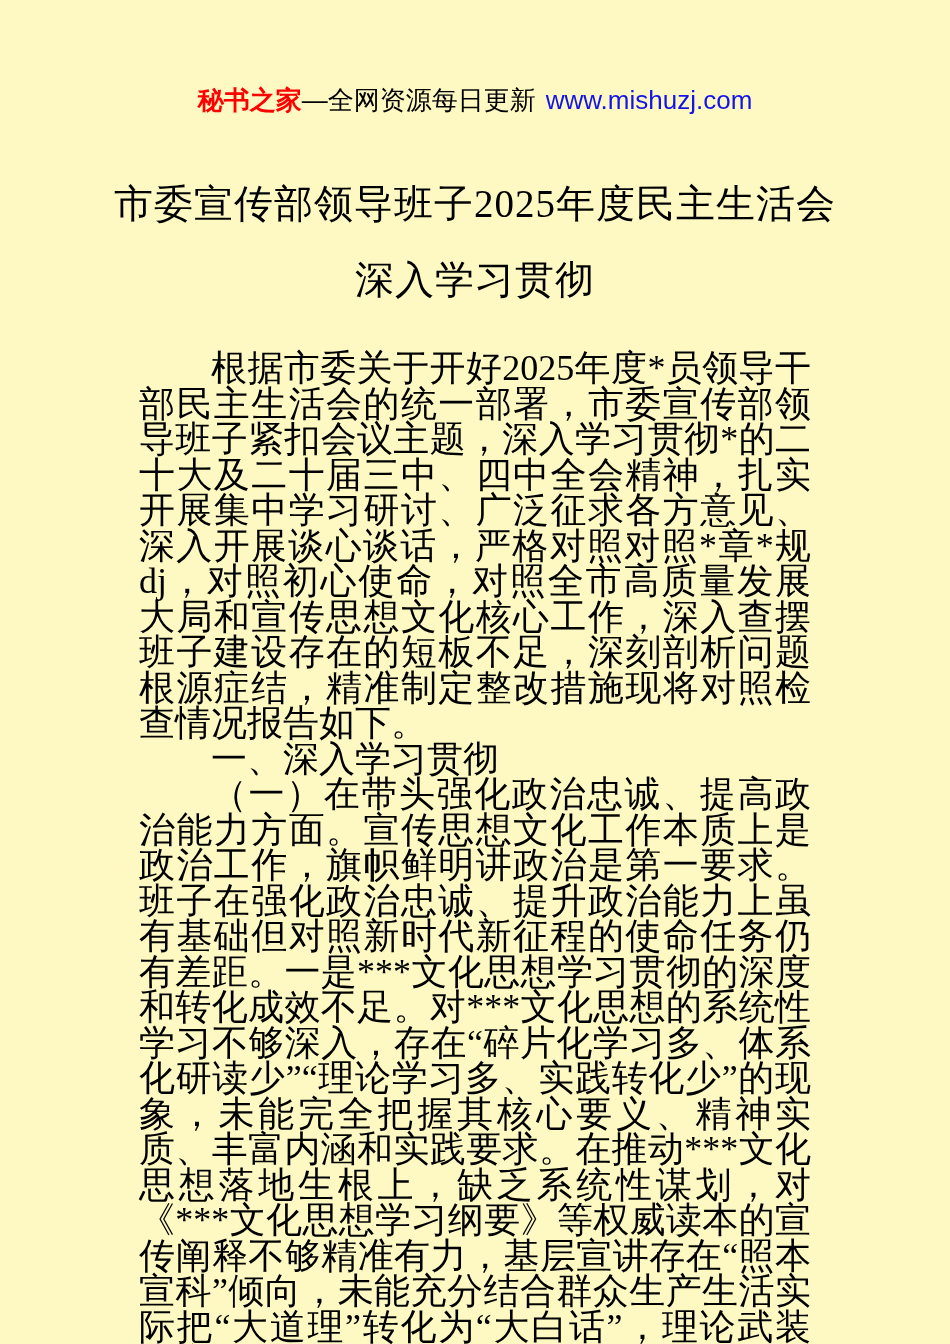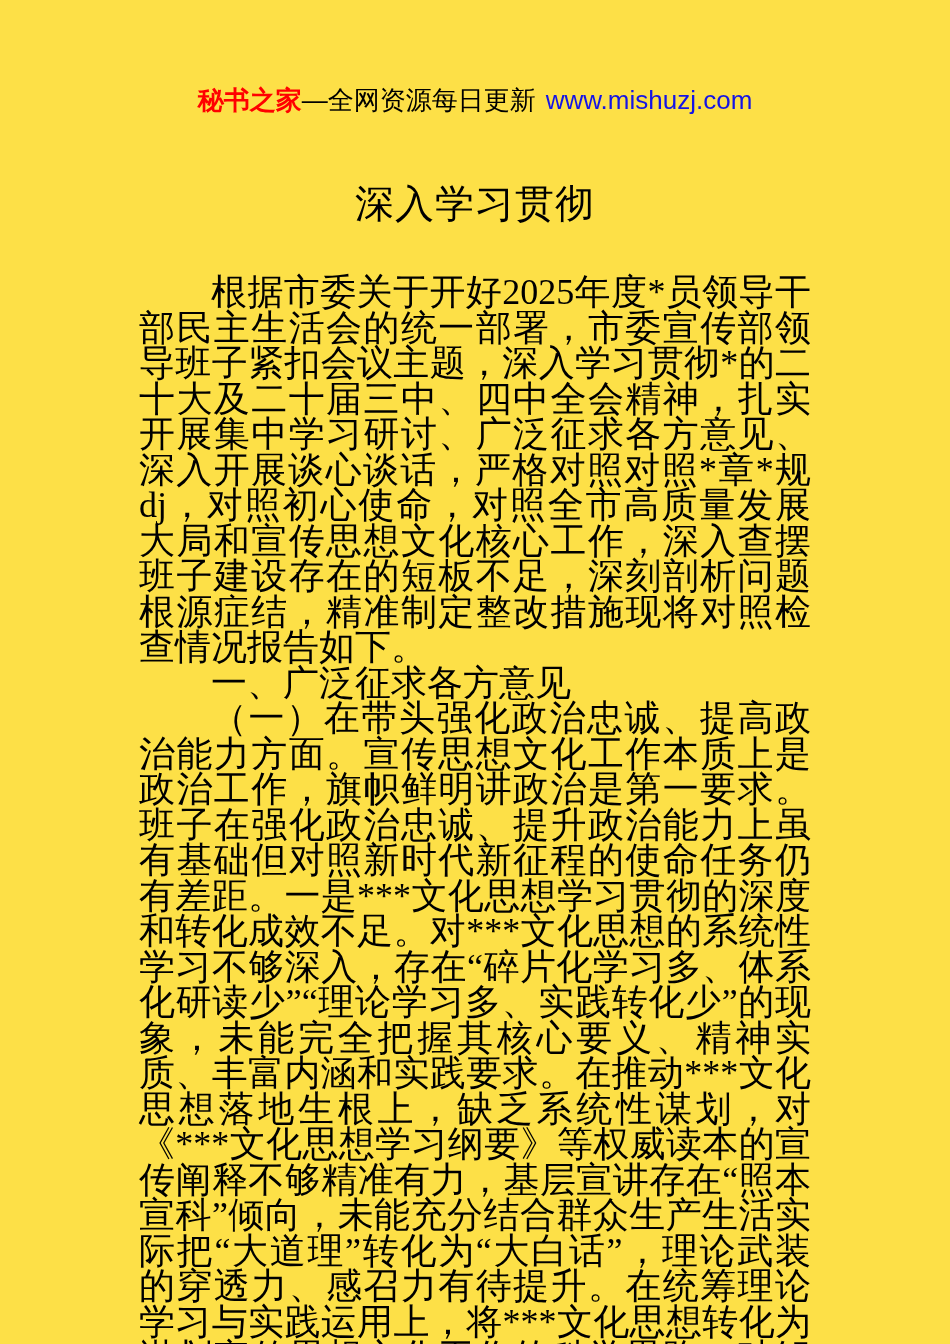--- a/index.html
+++ b/index.html
@@ -7,21 +7,21 @@
     padding: 0;
     background: #ffffff;
     width: 950px;
     height: 1344px;
     overflow: hidden;
   }
   .page {
     position: relative;
     width: 950px;
     height: 1344px;
-    background: #fde047;
+    background: #fef9c3;
     color: #000000;
   }
   
   .doc-header {
     padding-top: 84px;
     text-align: center;
     font-family: "Liberation Sans", sans-serif;
     font-size: 26px;
     line-height: 32px;
     color: #000000;
@@ -75,22 +75,23 @@
 </head>
 <body>
 
 <div class="page">
 
   <div class="doc-header">
     <span class="brand">秘书之家</span><span class="dash">—</span><span class="tagline">全网资源每日更新</span><span class="url">www.mishuzj.com</span>
   </div>
 
   <h1 class="doc-title">
+    <span class="title-line">市委宣传部领导班子2025年度民主生活会</span>
     <span class="title-line">深入学习贯彻</span>
   </h1>
 
   <div class="doc-body">
     <p>根据市委关于开好2025年度*员领导干部民主生活会的统一部署，市委宣传部领导班子紧扣会议主题，深入学习贯彻*的二十大及二十届三中、四中全会精神，扎实开展集中学习研讨、广泛征求各方意见、深入开展谈心谈话，严格对照对照*章*规dj，对照初心使命，对照全市高质量发展大局和宣传思想文化核心工作，深入查摆班子建设存在的短板不足，深刻剖析问题根源症结，精准制定整改措施现将对照检查情况报告如下。</p>
-    <p>一、广泛征求各方意见</p>
+    <p>一、深入学习贯彻</p>
     <p>（一）在带头强化政治忠诚、提高政治能力方面。宣传思想文化工作本质上是政治工作，旗帜鲜明讲政治是第一要求。班子在强化政治忠诚、提升政治能力上虽有基础但对照新时代新征程的使命任务仍有差距。一是***文化思想学习贯彻的深度和转化成效不足。对***文化思想的系统性学习不够深入，存在“碎片化学习多、体系化研读少”“理论学习多、实践转化少”的现象，未能完全把握其核心要义、精神实质、丰富内涵和实践要求。在推动***文化思想落地生根上，缺乏系统性谋划，对《***文化思想学习纲要》等权威读本的宣传阐释不够精准有力，基层宣讲存在“照本宣科”倾向，未能充分结合群众生产生活实际把“大道理”转化为“大白话”，理论武装的穿透力、感召力有待提升。在统筹理论学习与实践运用上，将***文化思想转化为谋划宣传思想文化工作的科学思路、破解文化发展难题的有效举措、推动文化繁荣兴盛的务实办法不够到位，特别是在推进文化强市建设、促进文旅深度融合等重</p>
   </div>
 
 </div>
 
 </body></html>

